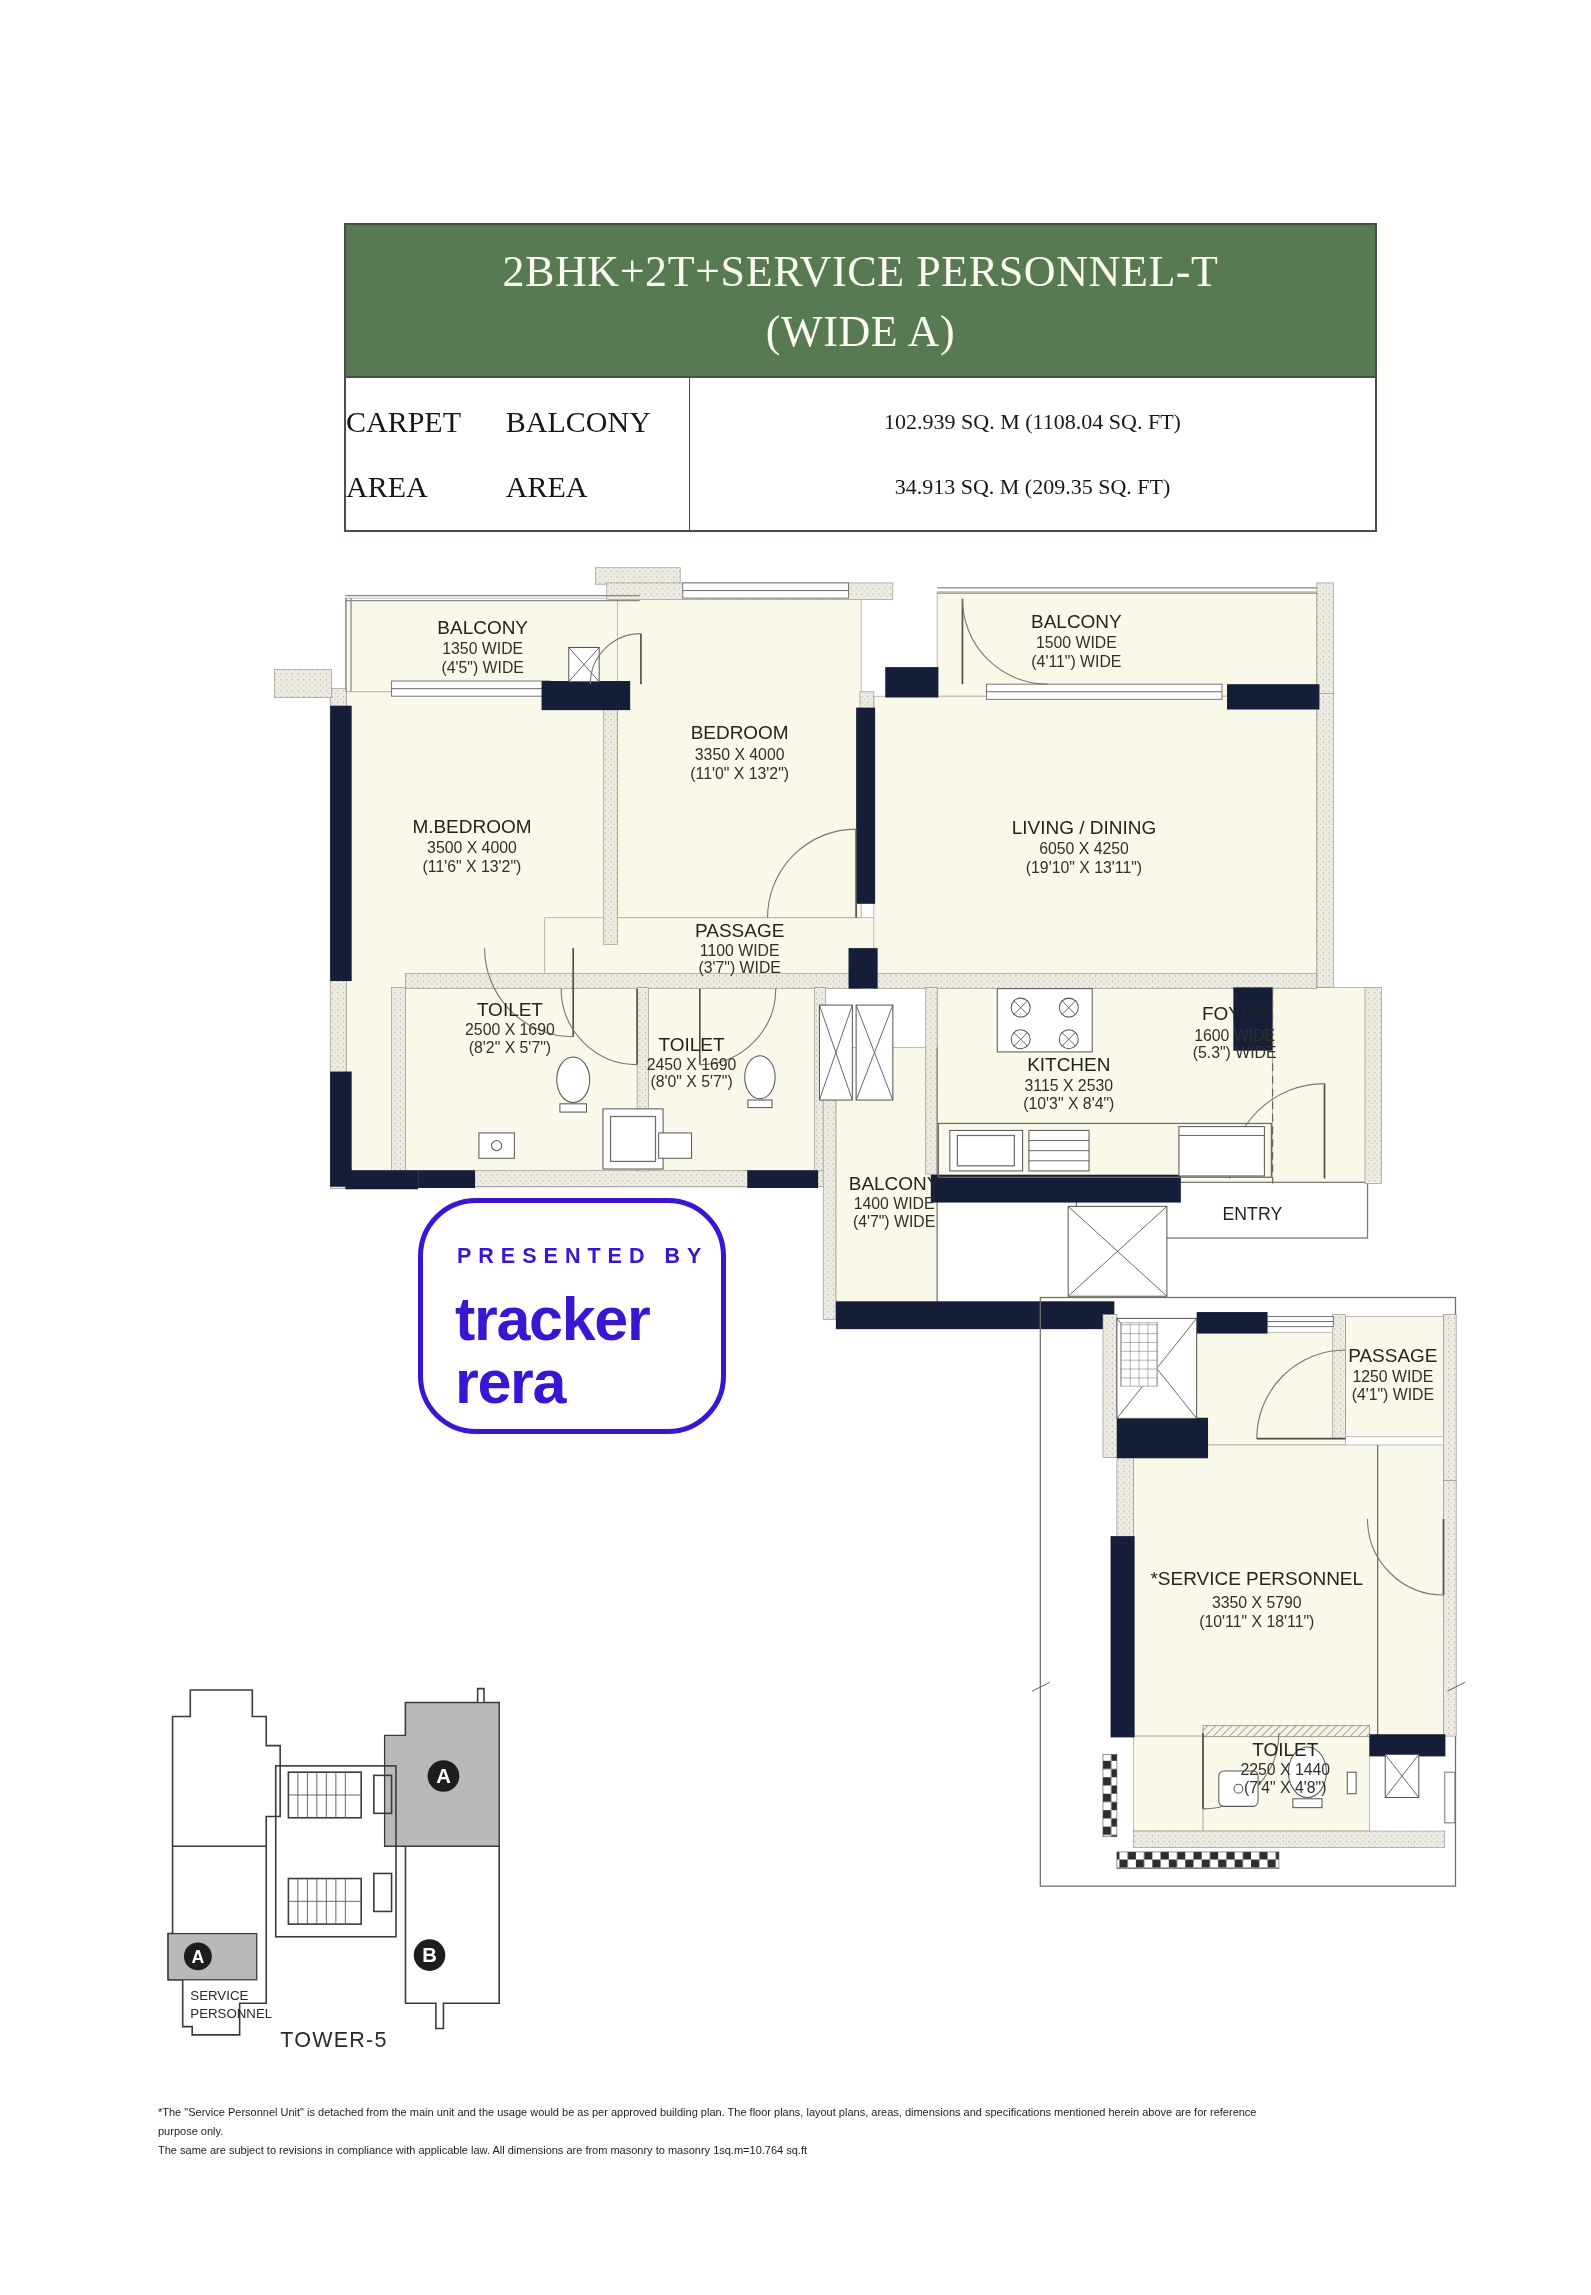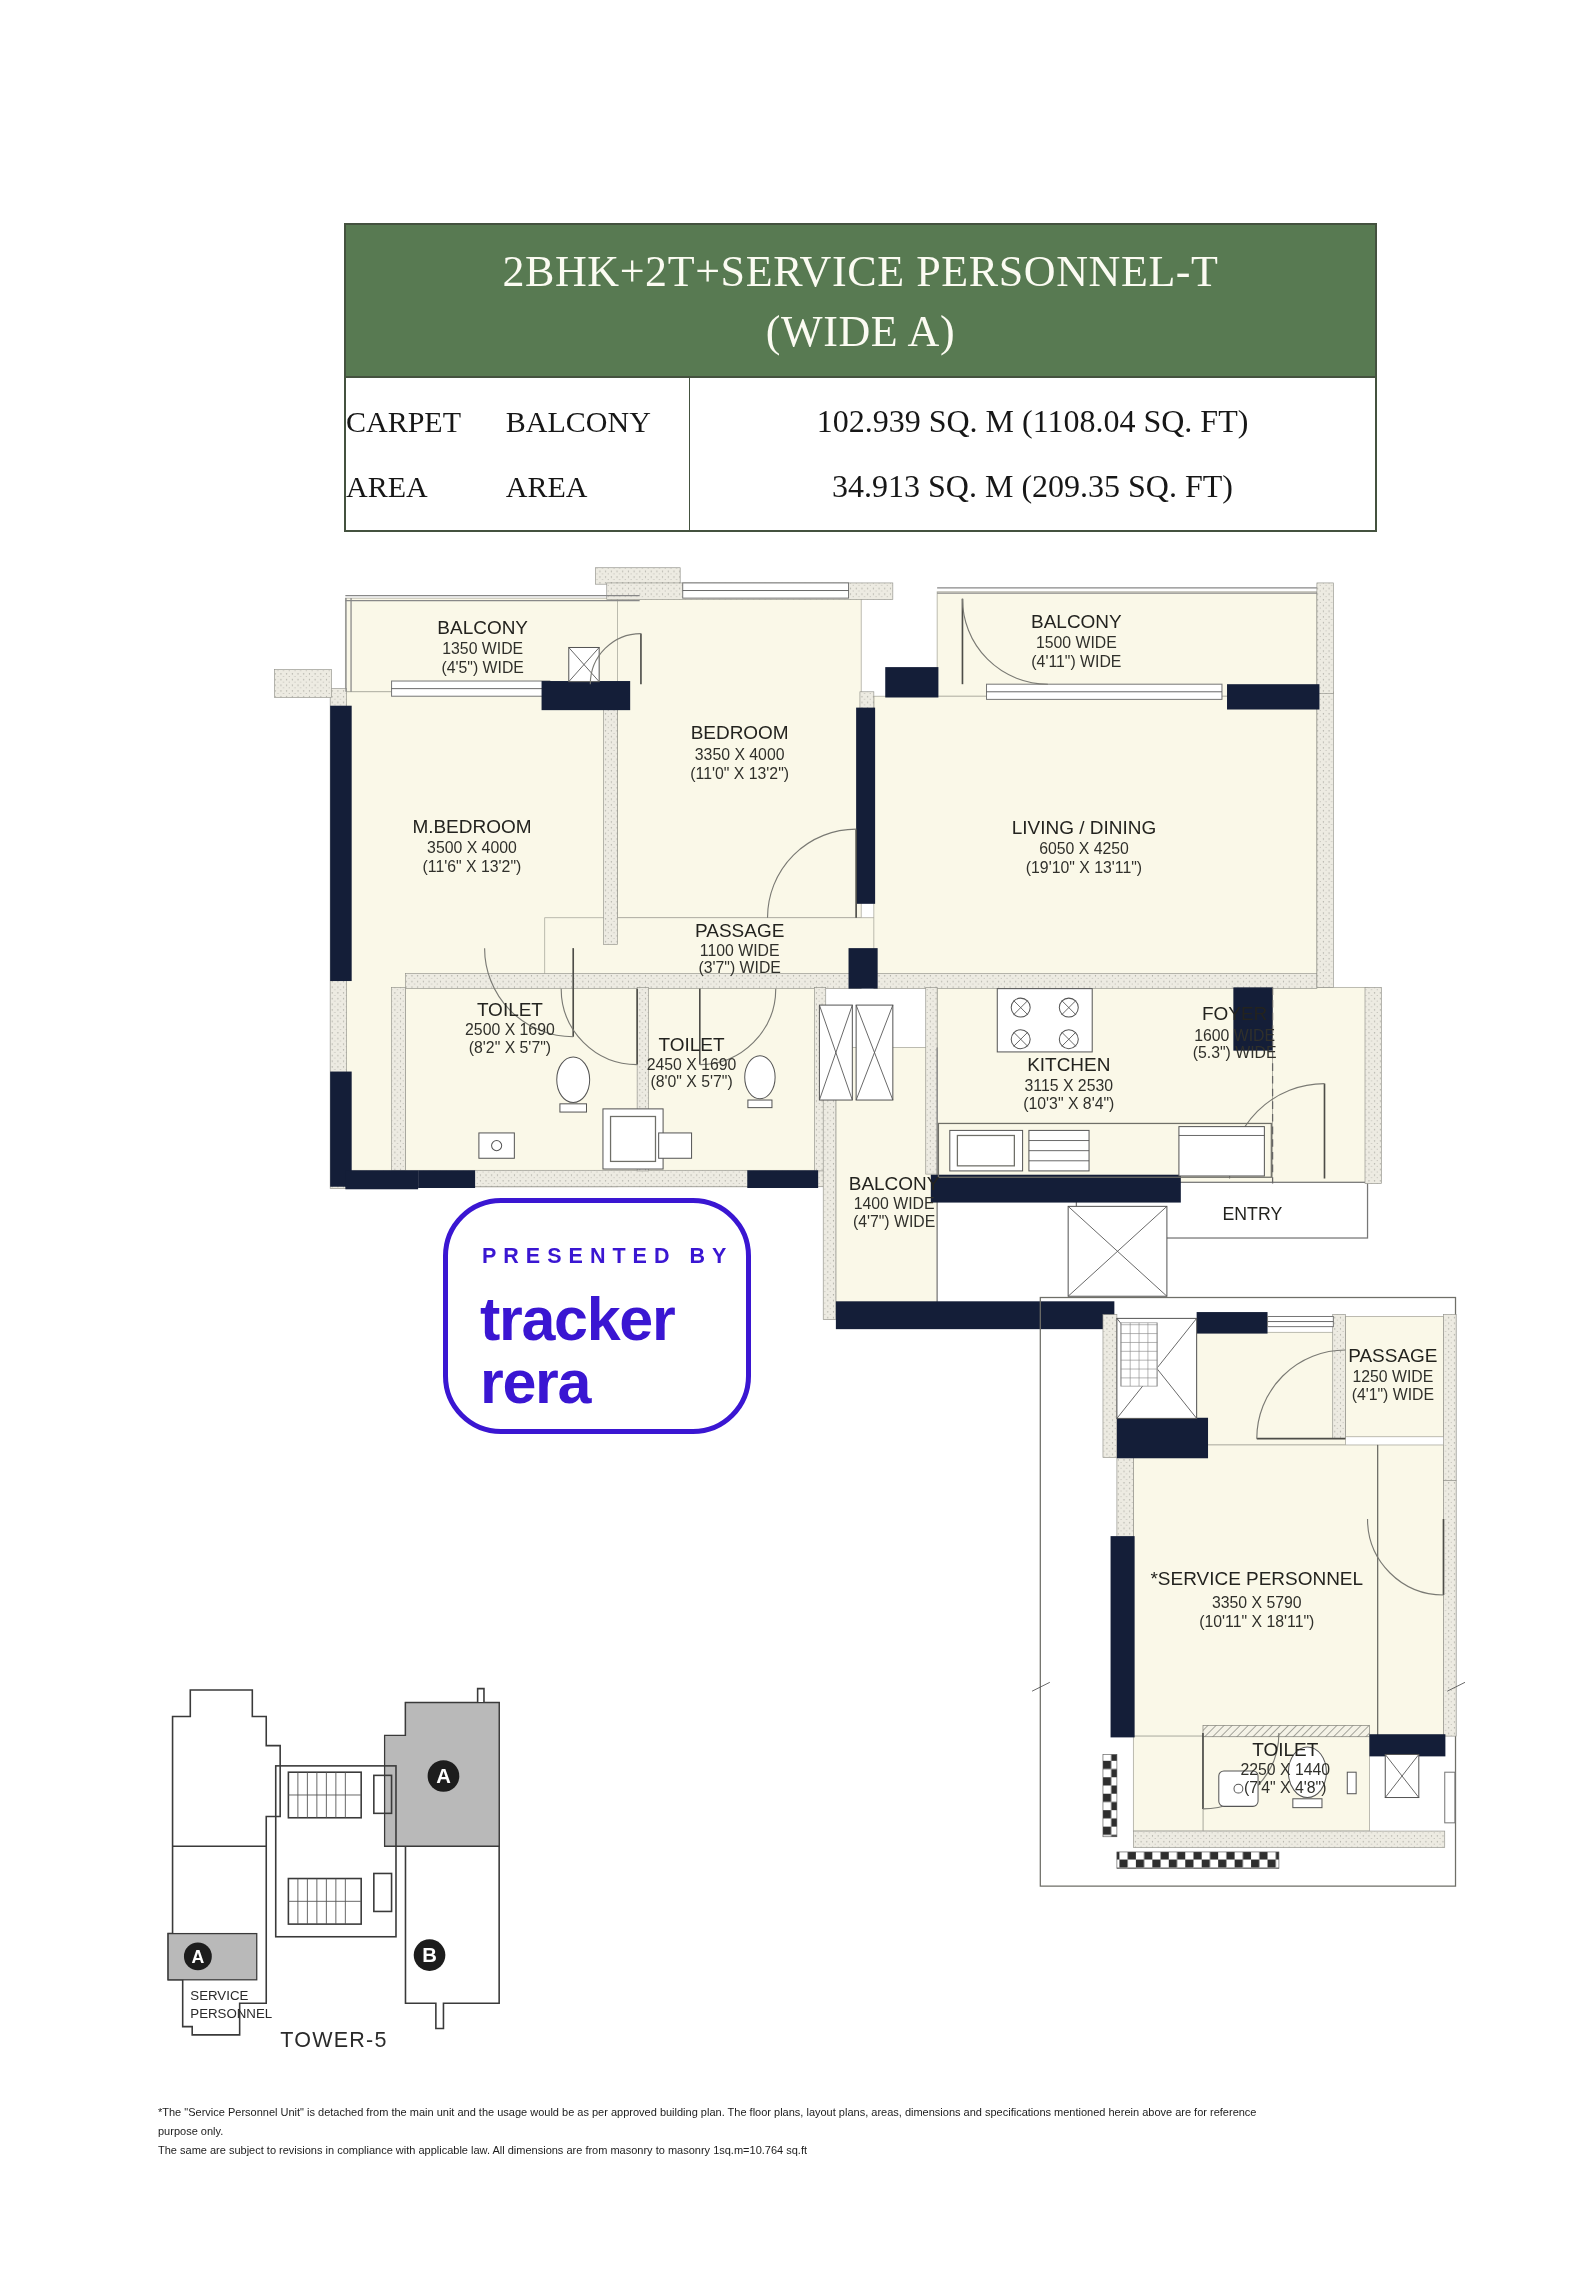--- a/index.html
+++ b/index.html
@@ -10,23 +10,23 @@
   .hdr-green{background:#587a52;color:#fbfbf2;text-align:center;
              font-family:"Liberation Serif",serif;font-size:44px;line-height:60px;
              padding:16.5px 0 14px 0;letter-spacing:0.6px;}
   .hdr-body{display:flex;background:#ffffff;border-top:2.5px solid #44523f;}
   .hdr-col-label{width:344px;border-right:1.9px solid #44523f;box-sizing:border-box;
                  display:flex;flex-direction:row;justify-content:space-around;
                  align-items:center;padding:11.4px 0;}
   .hdr-col-value{flex:1;display:flex;flex-direction:column;justify-content:space-around;
                  align-items:center;padding:11.4px 0;}
   .hdr-cell{font-family:"Liberation Serif",serif;font-size:30px;color:#171717;line-height:65px;}
-  .hdr-col-value .hdr-cell{font-size:32px;}
+  .hdr-col-value .hdr-cell{font-size:22px;}
   
-  .logo-box{position:absolute;left:443px;top:1198px;width:308px;height:236px;
+  .logo-box{position:absolute;left:418px;top:1198px;width:308px;height:236px;
             border:5px solid #3a16d2;border-radius:58px;box-sizing:border-box;background:#ffffff;}
   .logo-presented{margin:41px 0 0 34px;color:#3a16d2;font-weight:bold;font-size:21.5px;
                   letter-spacing:7px;}
   .logo-brand{margin:19px 0 0 32px;color:#3a16d2;font-weight:bold;font-size:61px;
               line-height:63px;letter-spacing:-1.3px;}
   
   .disc{position:absolute;left:158px;top:2103px;width:1140px;font-size:11px;
         line-height:19px;color:#1c1c1c;}
   
   .plan-svg{position:absolute;left:0;top:0;}

